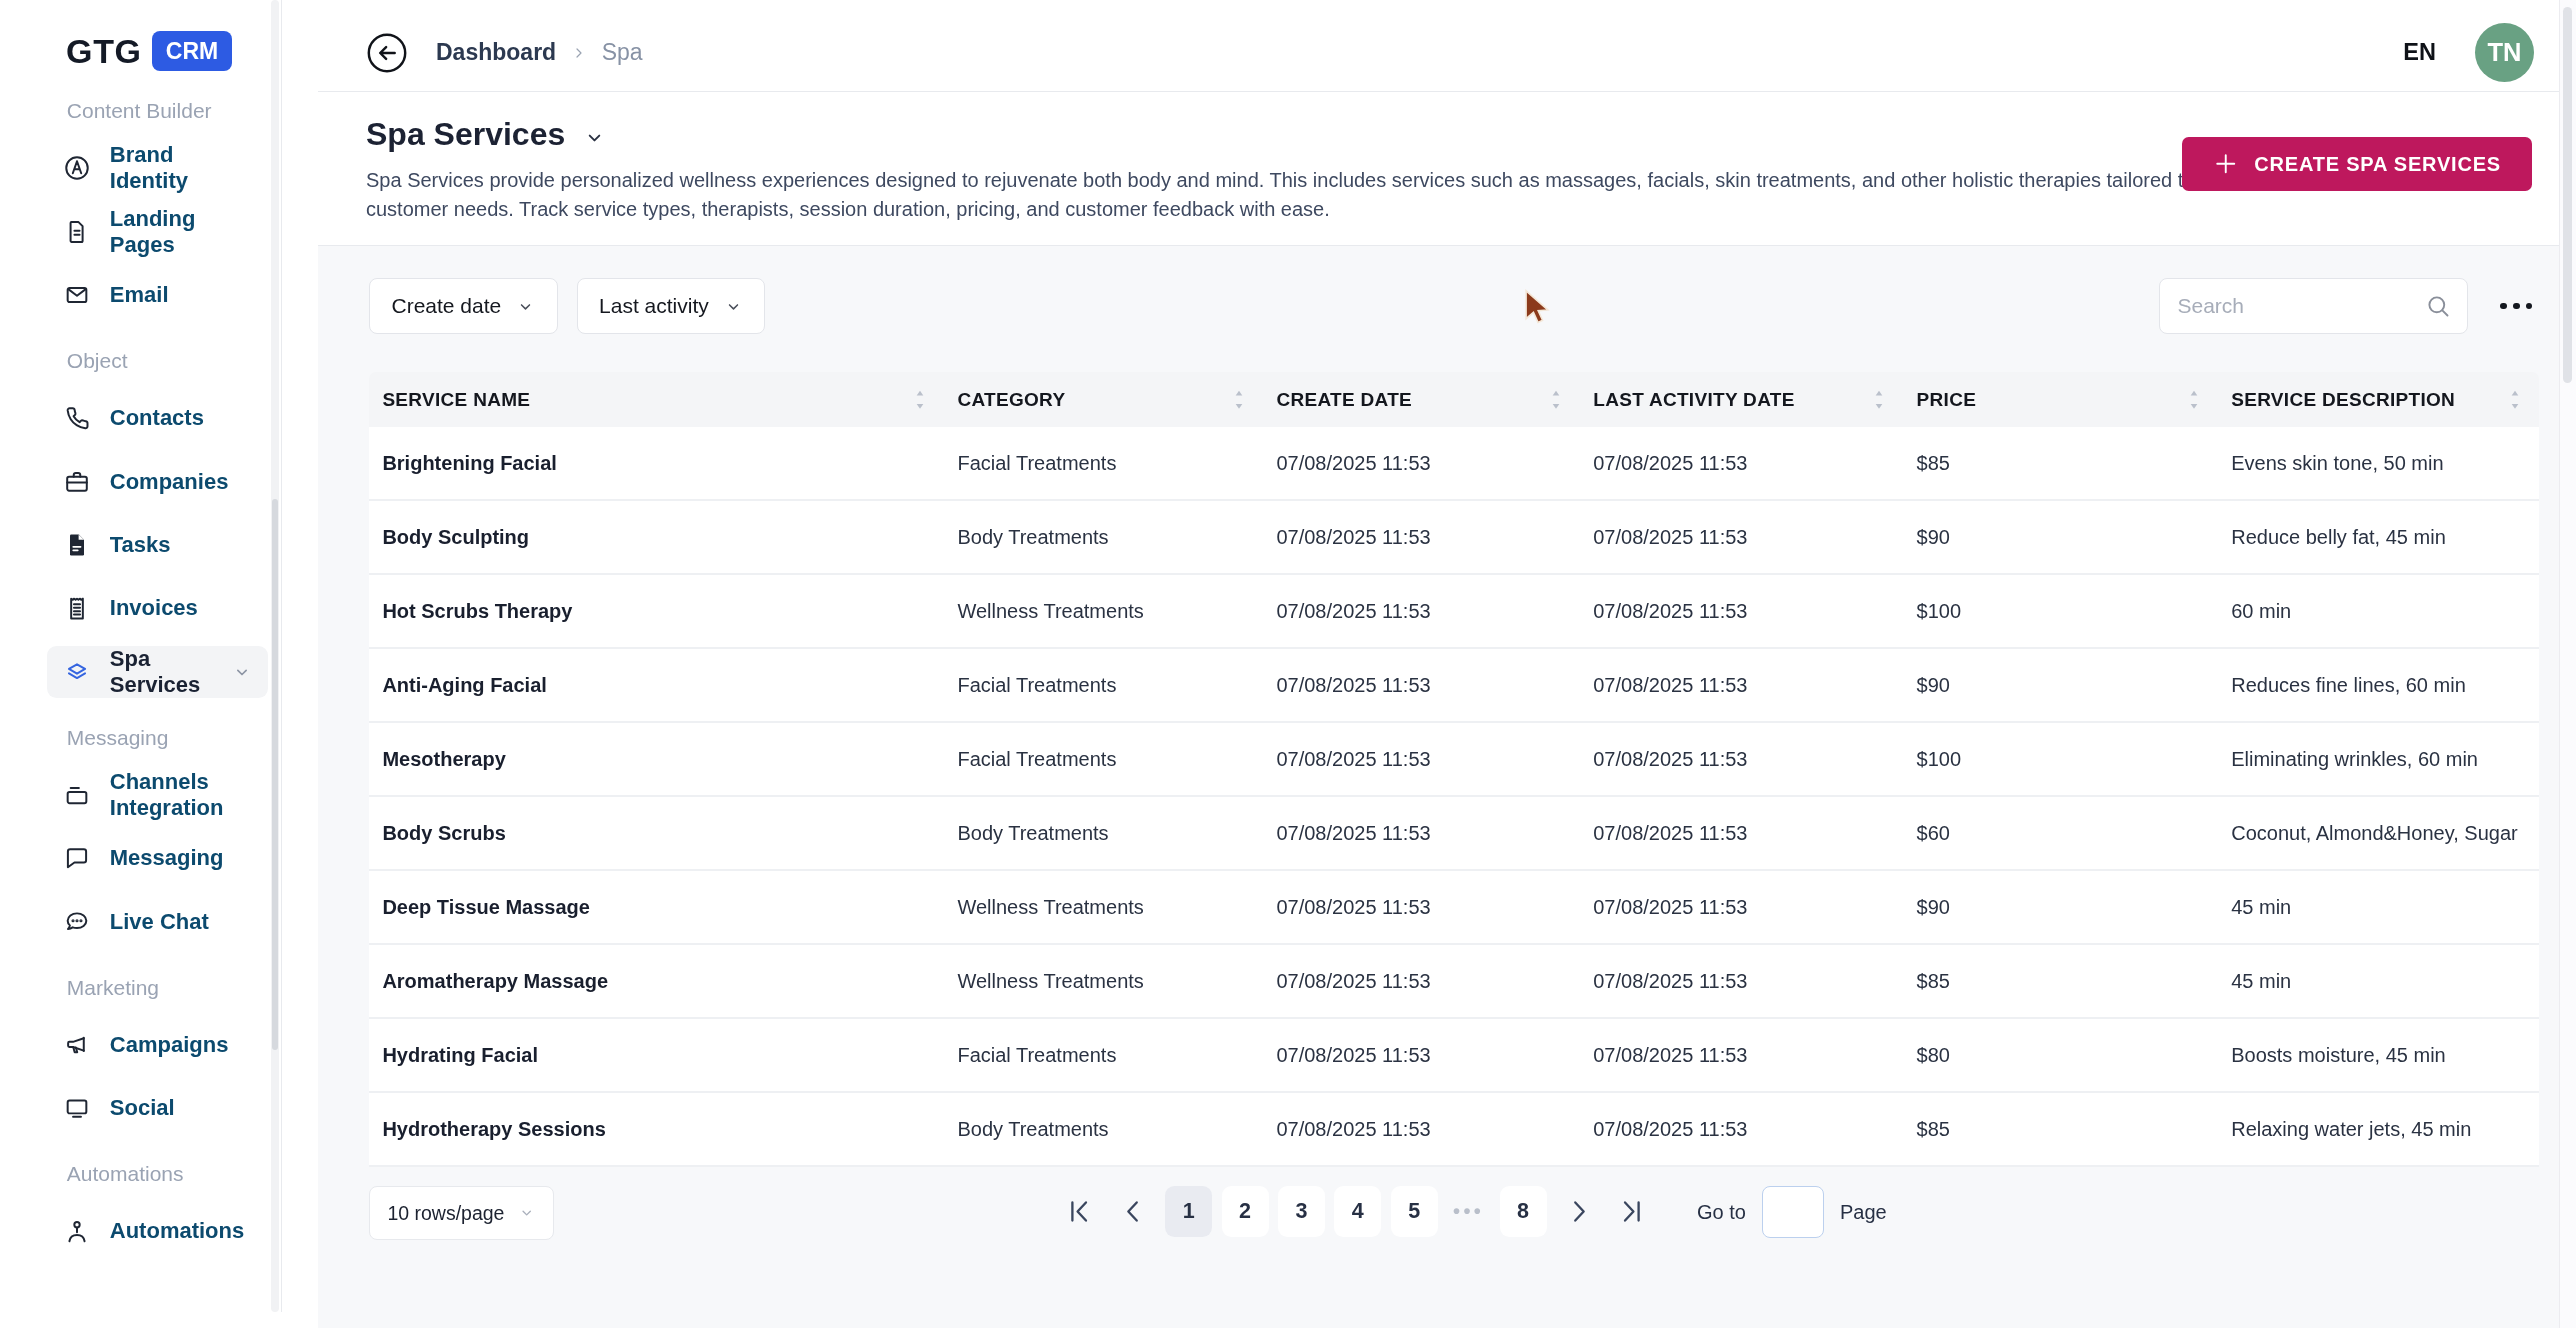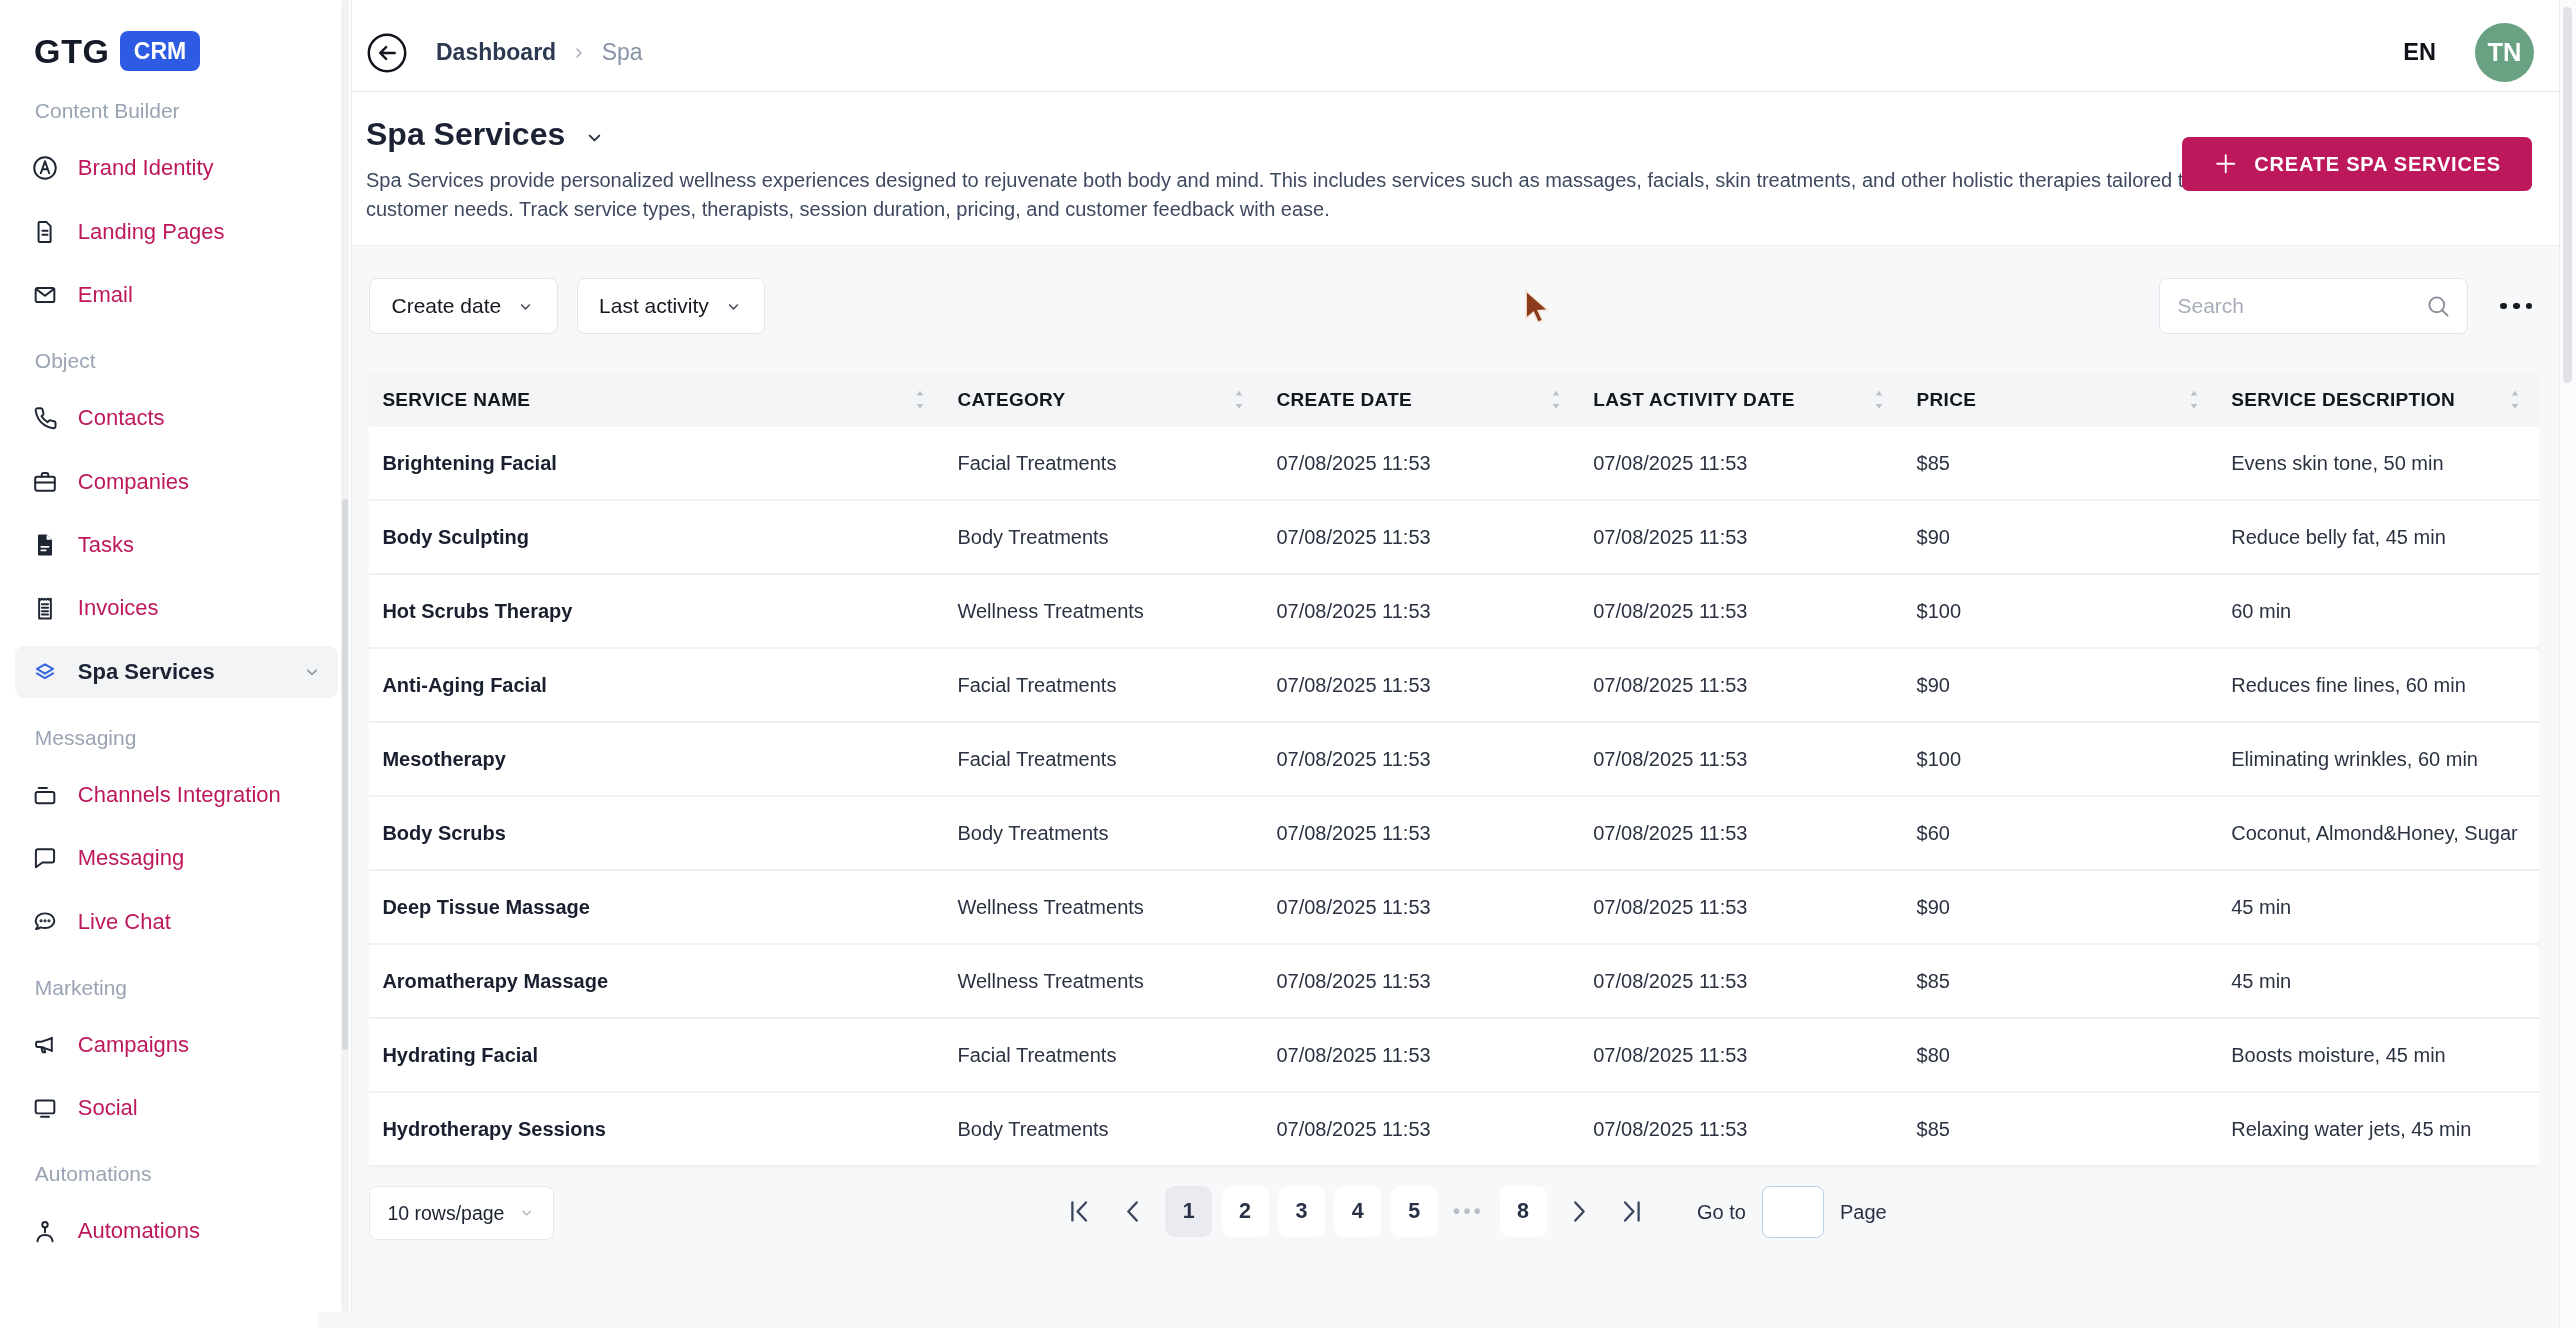--- a/index.html
+++ b/index.html
@@ -7,37 +7,37 @@
   body {
     position: relative;
     font-family: "Liberation Sans", sans-serif;
     background: #ffffff;
     color: #1d2433;
   }
   svg { display: block; }
 
   
   .sidebar {
-    position: absolute; left: 0; top: 0; bottom: 16px; width: 352px;
-    background: #ffffff; border-right: 1.3px solid #e8eaee; z-index: 5;
+    position: absolute; left: 0; top: 0; bottom: 16px; width: 282px;
+    background: #ffffff; border-right: 1.3px solid #e8eaee; z-index: 5; padding-left: 32px;
   }
   .logo-row { display: flex; align-items: center; margin: 31px 0 0 34px; }
   .logo-text { font-size: 34px; font-weight: 800; color: #141a26; letter-spacing: 0.7px; }
   .logo-badge {
     margin-left: 10.7px; background: #2d5be3; color: #fff;
     font-size: 23px; font-weight: 700; padding: 6.7px 13.4px; border-radius: 8px;
   }
   .nav { padding: 0 13.4px 0 14.8px; }
   .nav-section {
     margin: 28px 5.4px 19px 20px; font-size: 21px; color: #9aa3b3; font-weight: 400;
   }
   .nav-item {
     display: flex; align-items: center; height: 52px; margin-bottom: 11.4px;
     padding: 0 16px; border-radius: 9.4px; gap: 19px;
-    color: #be185d; font-size: 22px; font-weight: 400; cursor: pointer;
+    color: #0c4a6e; font-size: 22px; font-weight: 700; cursor: pointer;
   }
   .nav-item .ni-icon { width: 28px; height: 28px; color: #1f2633; flex: 0 0 auto; }
   .nav-item.active { background: #f3f4f6; font-weight: 700; color: #1a2233; }
   .nav-item.active .ni-icon { color: #3565e0; }
   .nav-item .chev-right { margin-left: auto; color: #8d95a5; }
 
   .side-scroll {
     position: absolute; right: 2px; top: 0; bottom: 0; width: 8px;
     background: #f1f2f4; border-radius: 4px;
   }

